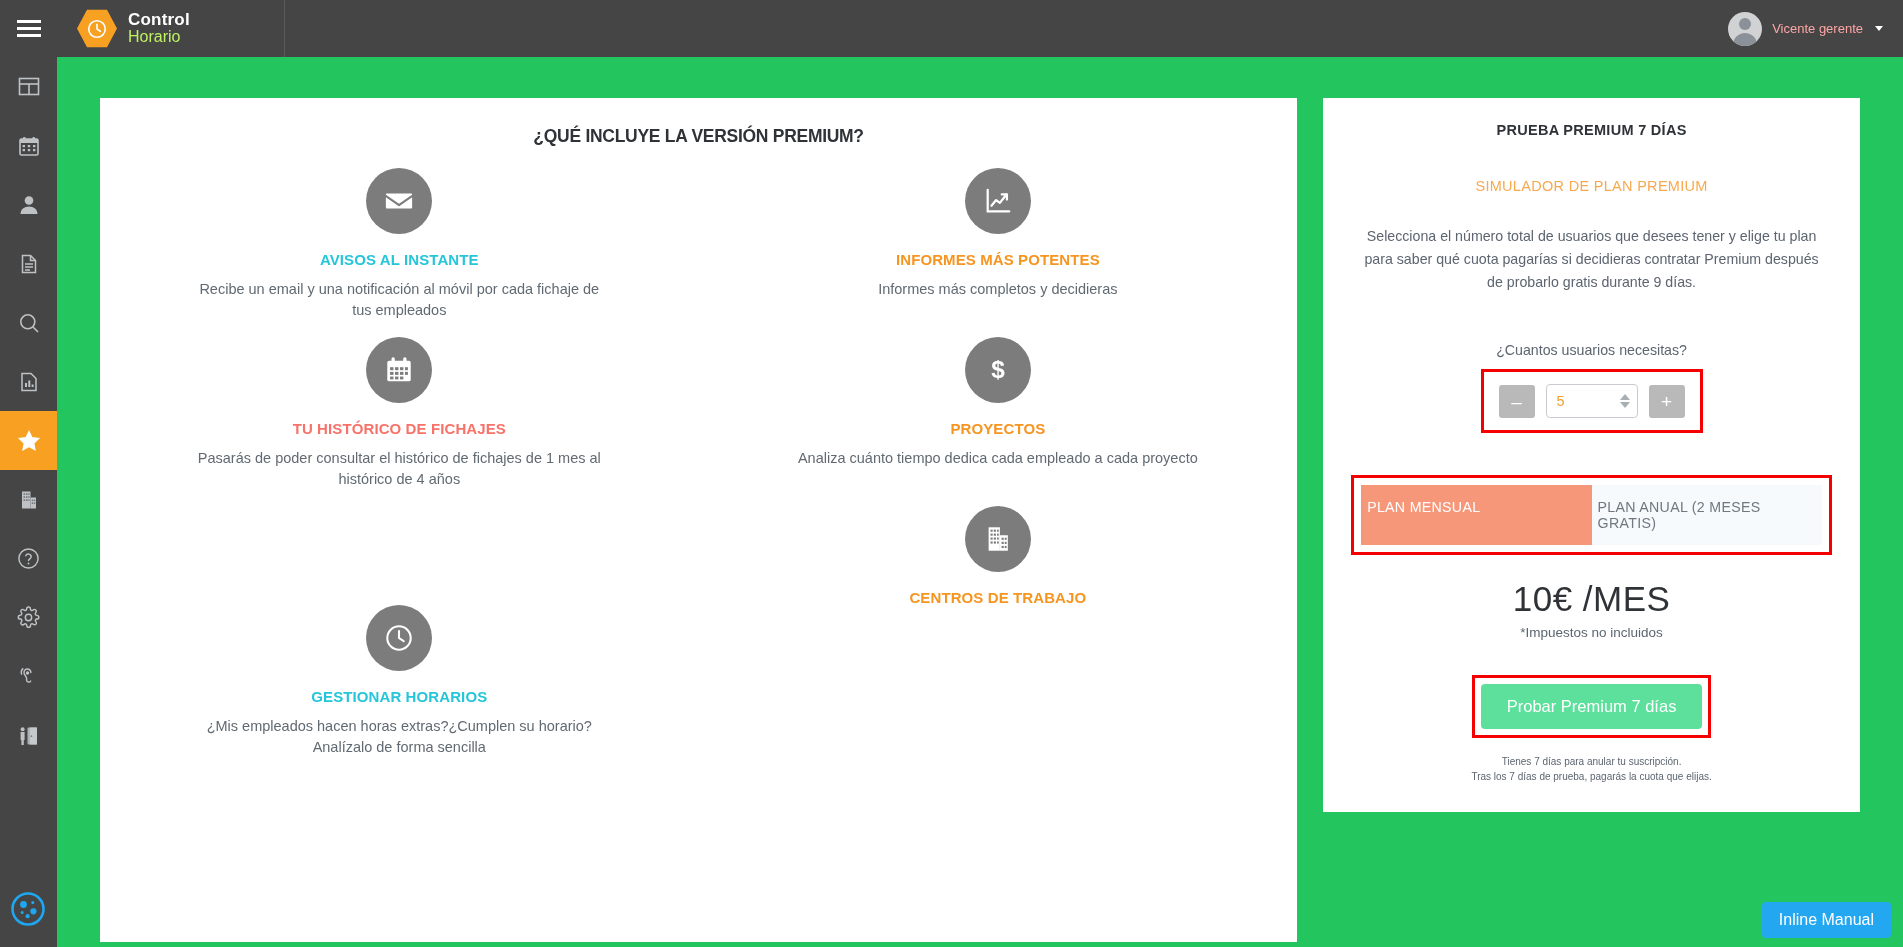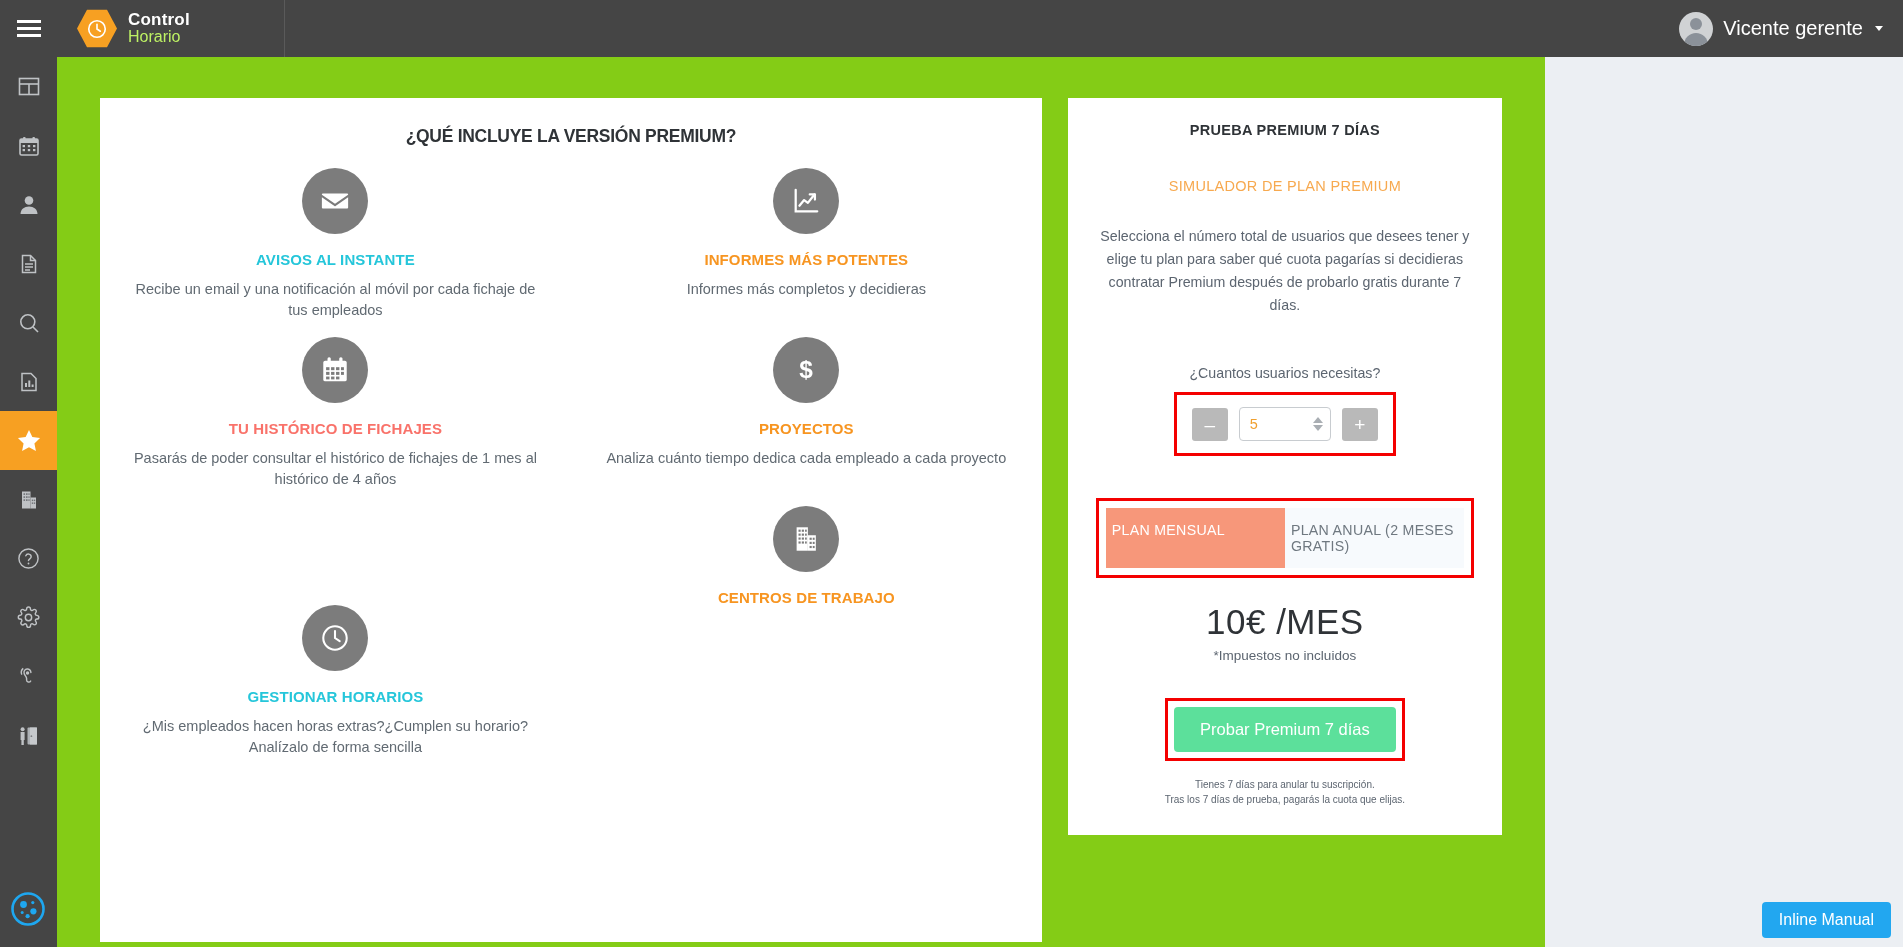--- a/index.html
+++ b/index.html
@@ -49,21 +49,21 @@
   .topright {
     margin-left: auto; display: flex; align-items: center;
     gap: 10px; padding-right: 20px; cursor: pointer;
   }
   .avatar {
     width: 34px; height: 34px; border-radius: 50%;
     background: #d0d2d4; overflow: hidden; position: relative; flex:none;
   }
   .avatar .head { position:absolute; width:12px;height:12px;border-radius:50%;background:#8b9199;left:11px;top:6px;}
   .avatar .body { position:absolute; width:24px;height:15px;border-radius:12px 12px 0 0;background:#8b9199;left:5px;top:21px;}
-  .username { color: #ffffff; font-size: 20px; }
+  .username { color: #fca5a5; font-size: 13px; }
   .caret-dn {
     width:0;height:0;border-left:4px solid transparent;border-right:4px solid transparent;
     border-top:5px solid #ffffff; margin-left:2px;
   }
 
   
   .sidebar {
     position: absolute; top: 0; left: 0;
     width: 57px; height: 947px;
     background: #454545; z-index: 10;
@@ -77,22 +77,22 @@
   .sb-item.active { background: #f7a022; }
   .sb-item svg { display: block; }
   .cookie-btn {
     position: absolute; bottom: 19px; left: 9px;
     width: 38px; height: 38px; cursor: pointer;
   }
 
   
   .content {
     position: absolute; top: 57px; left: 57px;
-    width: 1488px; height: 890px;
-    background: #84cc16;
+    width: 1846px; height: 890px;
+    background: #22c55e;
     overflow: hidden;
   }
   .cols {
     display: flex; gap: 26px;
     padding: 41px 43px 0 43px;
   }
 
   
   .features-card {
     width: 1200px; background: #ffffff;
@@ -521,21 +521,21 @@
           
           
         </div>
 
       </div>
     </div>
 
     <div class="premium-card">
       <div class="pc-title">PRUEBA PREMIUM 7 DÍAS</div>
       <div class="pc-sim">SIMULADOR DE PLAN PREMIUM</div>
-      <div class="pc-intro">Selecciona el número total de usuarios que desees tener y elige tu plan para saber qué cuota pagarías si decidieras contratar Premium después de probarlo gratis durante 7 días.</div>
+      <div class="pc-intro">Selecciona el número total de usuarios que desees tener y elige tu plan para saber qué cuota pagarías si decidieras contratar Premium después de probarlo gratis durante 9 días.</div>
       <div class="pc-q">¿Cuantos usuarios necesitas?</div>
 
       <div class="stepper-wrap">
         <div class="hl-box">
           <div class="stepper">
             <button class="step-btn">–</button>
             <div class="num-field">
               <span class="val">5</span>
               <span class="spin">
                   <i class="up"></i>

